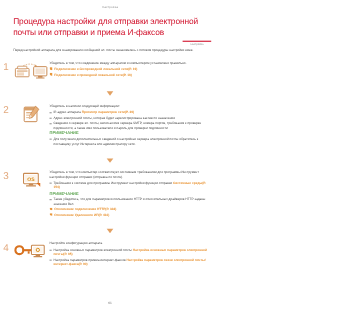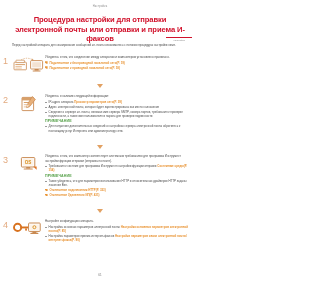--- a/index.html
+++ b/index.html
@@ -14,22 +14,22 @@
   .page{position:relative;width:200px;height:283px;box-sizing:border-box;}
 
   .running-head{
     position:absolute;top:5px;left:0;width:200px;
     text-align:center;
     font-size:2.6px;color:#8a8a8a;letter-spacing:.2px;
   }
 
   .title-wrap{position:absolute;top:15px;left:12px;width:176px;}
   .title{
-    font-size:7.6px;line-height:9.6px;font-weight:bold;
-    color:#d1112b;letter-spacing:-.1px;text-align:center;
+    font-size:7.6px;line-height:9.6px;font-weight:normal;
+    color:#d1112b;letter-spacing:-.1px;
   }
 
   .redrule{
     position:absolute;top:36.5px;left:166px;width:26px;height:1.1px;
     background:#d1112b;
   }
   .tabtext{
     position:absolute;top:38.6px;left:166px;width:26px;
     text-align:center;font-size:2.4px;color:#8a8a8a;
   }

